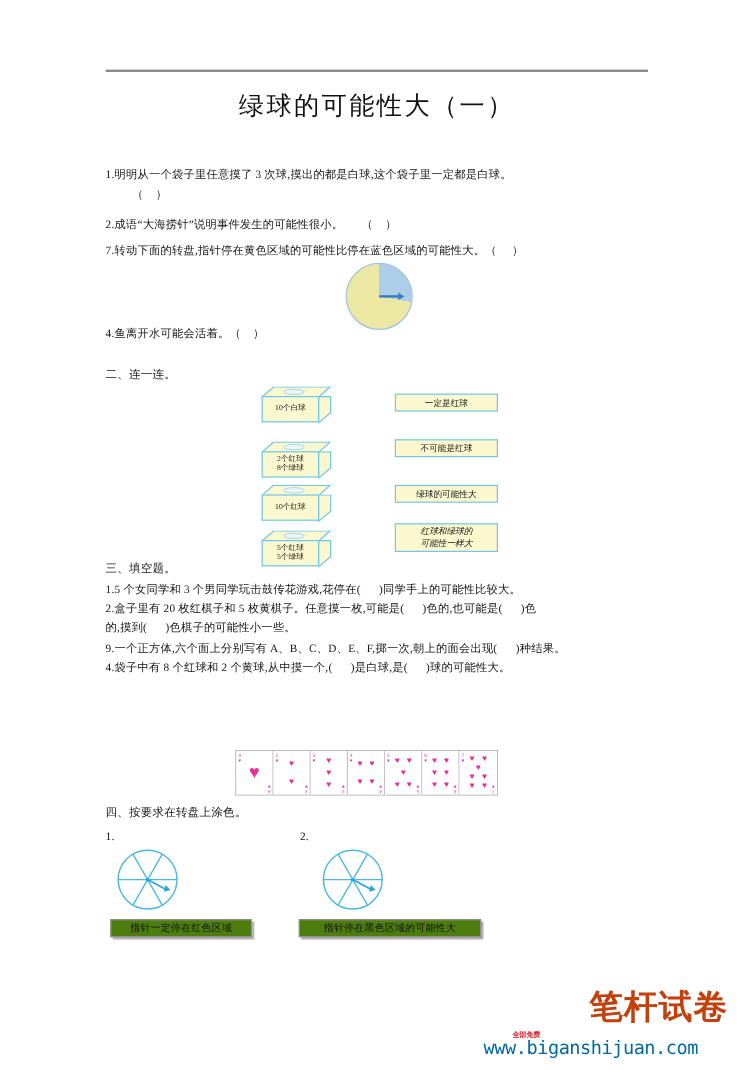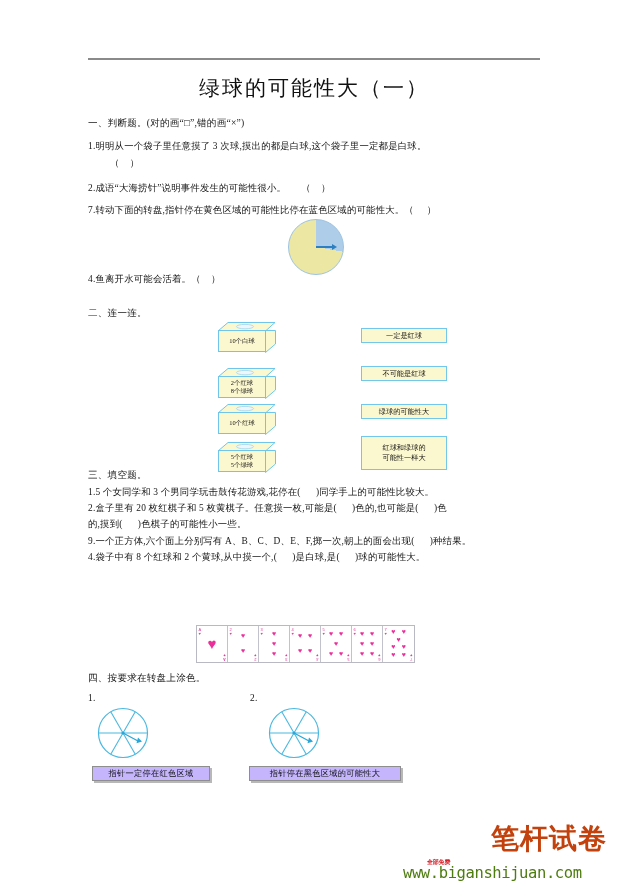--- a/index.html
+++ b/index.html
@@ -125,21 +125,20 @@
     border: 1px solid #72c8ea;
     box-sizing: border-box;
     font-size: 7.2px;
     line-height: 10px;
     color: #141414;
     text-align: center;
     display: flex;
     align-items: center;
     justify-content: center;
     flex-direction: column;
-    margin-left: 32px;
   }
 
   
   .cards {
     position: absolute;
     left: 196px;
     top: 625px;
     height: 38px;
     display: flex;
     border: 1px solid #b9b9c4;
@@ -179,21 +178,21 @@
   
   .spinner {
     position: absolute;
     width: 52px;
     height: 52px;
   }
   .spinner svg { display: block; }
   .ans-box {
     position: absolute;
     border: 1px solid #8e8e8e;
-    background: #c4b5fd;
+    background: #4d7c0f;
     box-shadow: 2px 2px 0 #b8b8b8;
     box-sizing: border-box;
     font-size: 8.2px;
     line-height: 12px;
     color: #111;
     display: flex;
     align-items: center;
     justify-content: center;
     padding: 0 3px;
     letter-spacing: 0.3px;
@@ -224,35 +223,34 @@
     font-size: 6px;
     color: #d6232b;
     font-weight: bold;
     letter-spacing: -0.2px;
   }
   .footer .url {
     position: absolute;
     left: 0;
     top: 44px;
     font-size: 15.5px;
-    color: #4d7c0f;
+    color: #0369a1;
     font-family: "DejaVu Sans Mono", monospace;
     letter-spacing: -0.4px;
   }
 </style>
 </head>
 <body>
 
 <div class="page">
 
   <div class="rule"></div>
 
   <div class="title">绿球的可能性大（一）</div>
 
-  <div class="body-text sec-head" style="left:88px; top:115px; width:452px;">一、判断题。(对的画“□”,错的画“×”)</div>
 
   <div class="body-text" style="left:88px; top:138px; width:452px;">1.明明从一个袋子里任意摸了 3 次球,摸出的都是白球,这个袋子里一定都是白球。</div>
   <div class="body-text" style="left:110px; top:155px; width:120px;">（    ）</div>
 
   <div class="body-text" style="left:88px; top:180px; width:452px;">2.成语“大海捞针”说明事件发生的可能性很小。      （    ）</div>
 
   <div class="body-text" style="left:88px; top:202px; width:452px;">7.转动下面的转盘,指针停在黄色区域的可能性比停在蓝色区域的可能性大。（     ）</div>
 
   <div class="pie-wrap">
     <div class="pie"></div>
@@ -337,21 +335,21 @@
 
     <div class="mlabel" style="left:329px; top:328px; width:86px; height:15px;">
       <span>一定是红球</span>
     </div>
     <div class="mlabel" style="left:329px; top:366px; width:86px; height:15px;">
       <span>不可能是红球</span>
     </div>
     <div class="mlabel" style="left:329px; top:404px; width:86px; height:15px;">
       <span>绿球的可能性大</span>
     </div>
-    <div class="mlabel" style="left:329px; top:436px; width:86px; height:34px;">
+    <div class="mlabel" style="left:329px; top:436px; width:86px; height:24px;font-style:italic;">
       <span>红球和绿球的</span>
       <span>可能性一样大</span>
     </div>
   </div>
 
   <div class="body-text sec-head" style="left:88px; top:467px; width:452px;">三、填空题。</div>
 
   <div class="body-text" style="left:88px; top:484px; width:452px;">1.5 个女同学和 3 个男同学玩击鼓传花游戏,花停在(      )同学手上的可能性比较大。</div>
   <div class="body-text" style="left:88px; top:500px; width:452px;">2.盒子里有 20 枚红棋子和 5 枚黄棋子。任意摸一枚,可能是(      )色的,也可能是(      )色
 的,摸到(      )色棋子的可能性小一些。</div>

